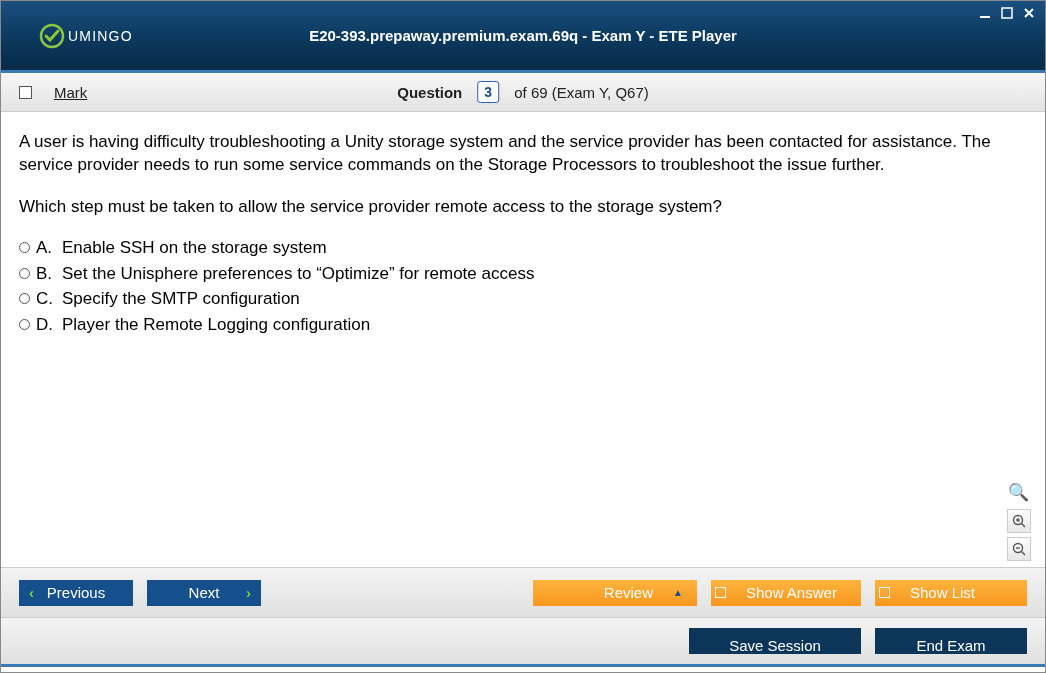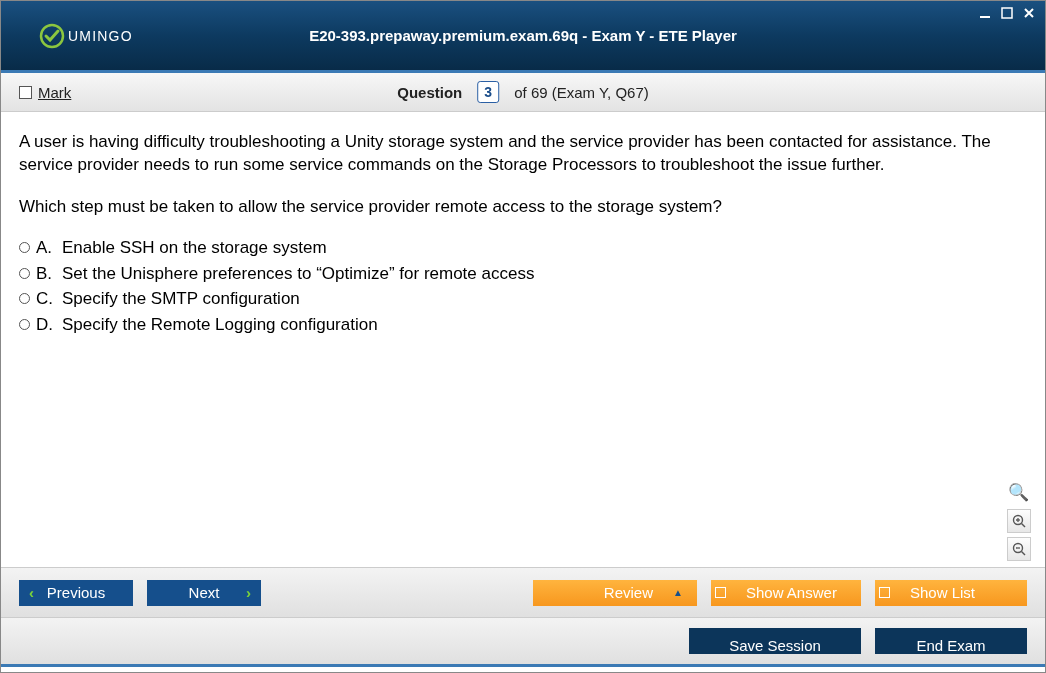--- a/index.html
+++ b/index.html
@@ -65,21 +65,21 @@
   height: 39px;
   display: flex;
   align-items: center;
   padding: 0 18px;
   border-bottom: 1px solid #ccc;
   position: relative;
 }
 .mark-wrap {
   display: flex;
   align-items: center;
-  gap: 6px;
+  gap: 22px;
 }
 .mark-check {
   width: 13px; height: 13px; border: 1px solid #555; background:#fff;
 }
 .mark-label { text-decoration: underline; font-size: 15px; color:#222;}
 .q-indicator {
   position: absolute;
   left: 50%;
   transform: translateX(-50%);
   display: flex;
@@ -252,21 +252,21 @@
       <span>Set the Unisphere preferences to “Optimize” for remote access</span>
     </div>
     <div class="opt-row">
       <span class="radio"></span>
       <span class="opt-letter">C.</span>
       <span>Specify the SMTP configuration</span>
     </div>
     <div class="opt-row">
       <span class="radio"></span>
       <span class="opt-letter">D.</span>
-      <span>Specify the Remote Logging configuration</span>
+      <span>Player the Remote Logging configuration</span>
     </div>
   </div>
   <div class="zoom-stack">
     <div class="zoom-btn search-ic">🔍</div>
     <div class="zoom-btn">
         <svg width="15" height="15">
           <circle cx="6" cy="6" r="4.5" fill="none" stroke="#555" stroke-width="1.4"></circle>
           <line x1="9.5" y1="9.5" x2="13" y2="13" stroke="#555" stroke-width="1.4"></line>
           <line x1="4" y1="6" x2="8" y2="6" stroke="#555" stroke-width="1.3"></line>
           <line x1="6" y1="4" x2="6" y2="8" stroke="#555" stroke-width="1.3"></line>

